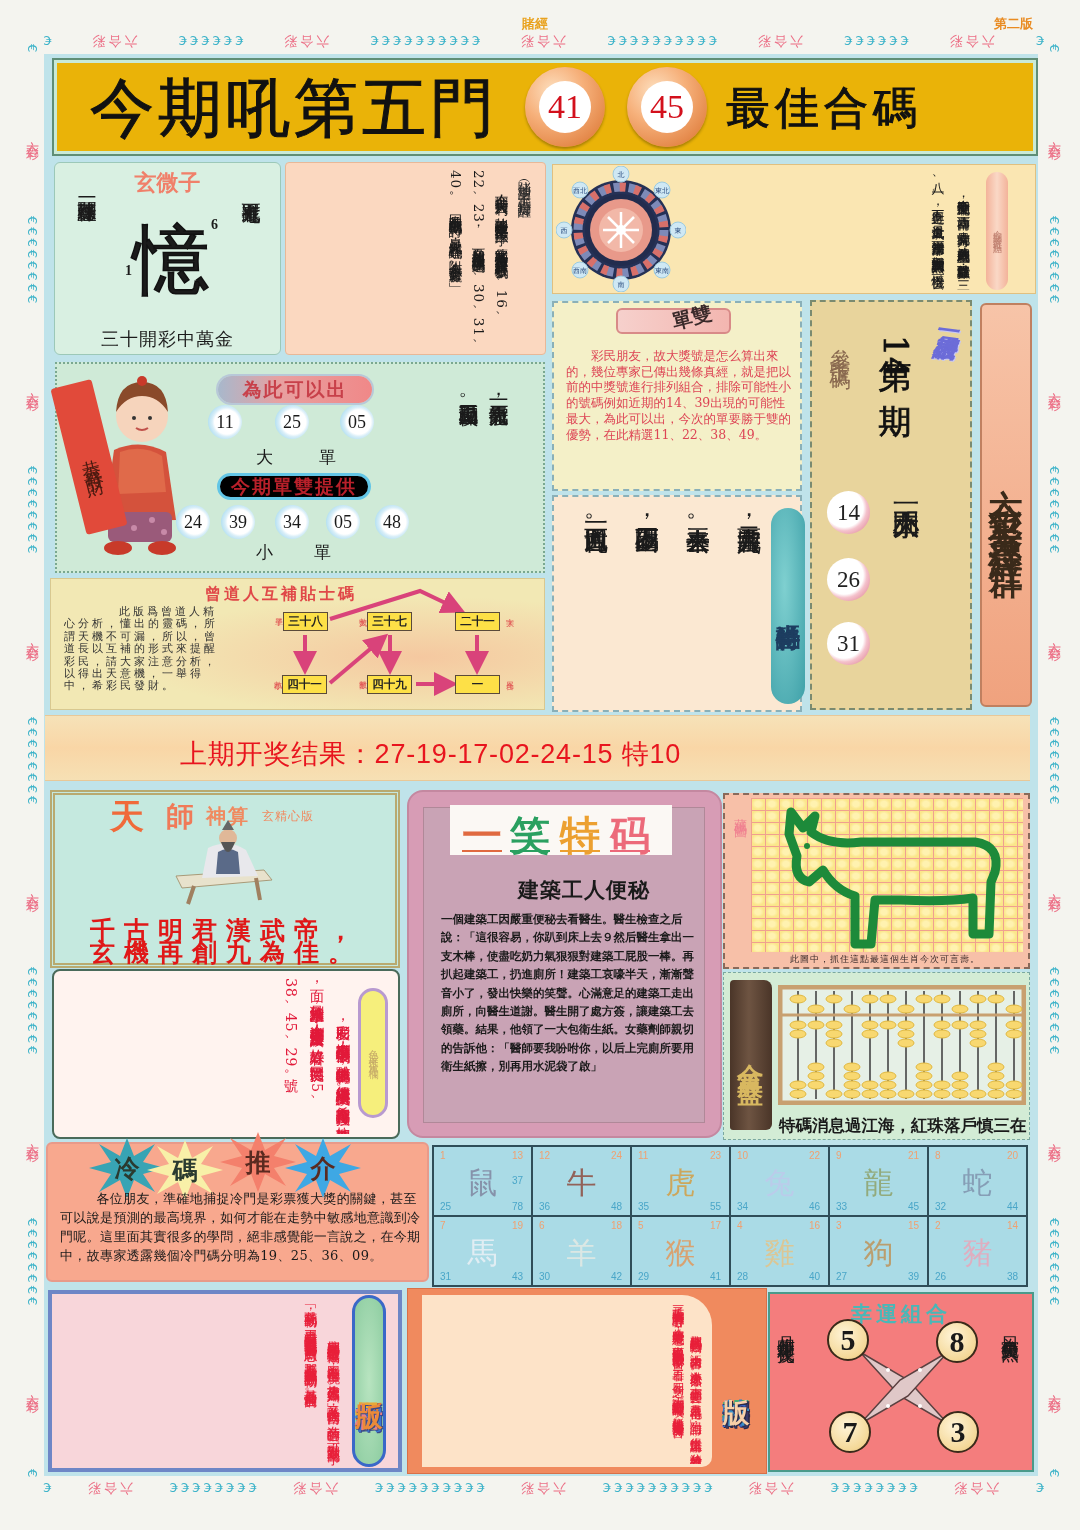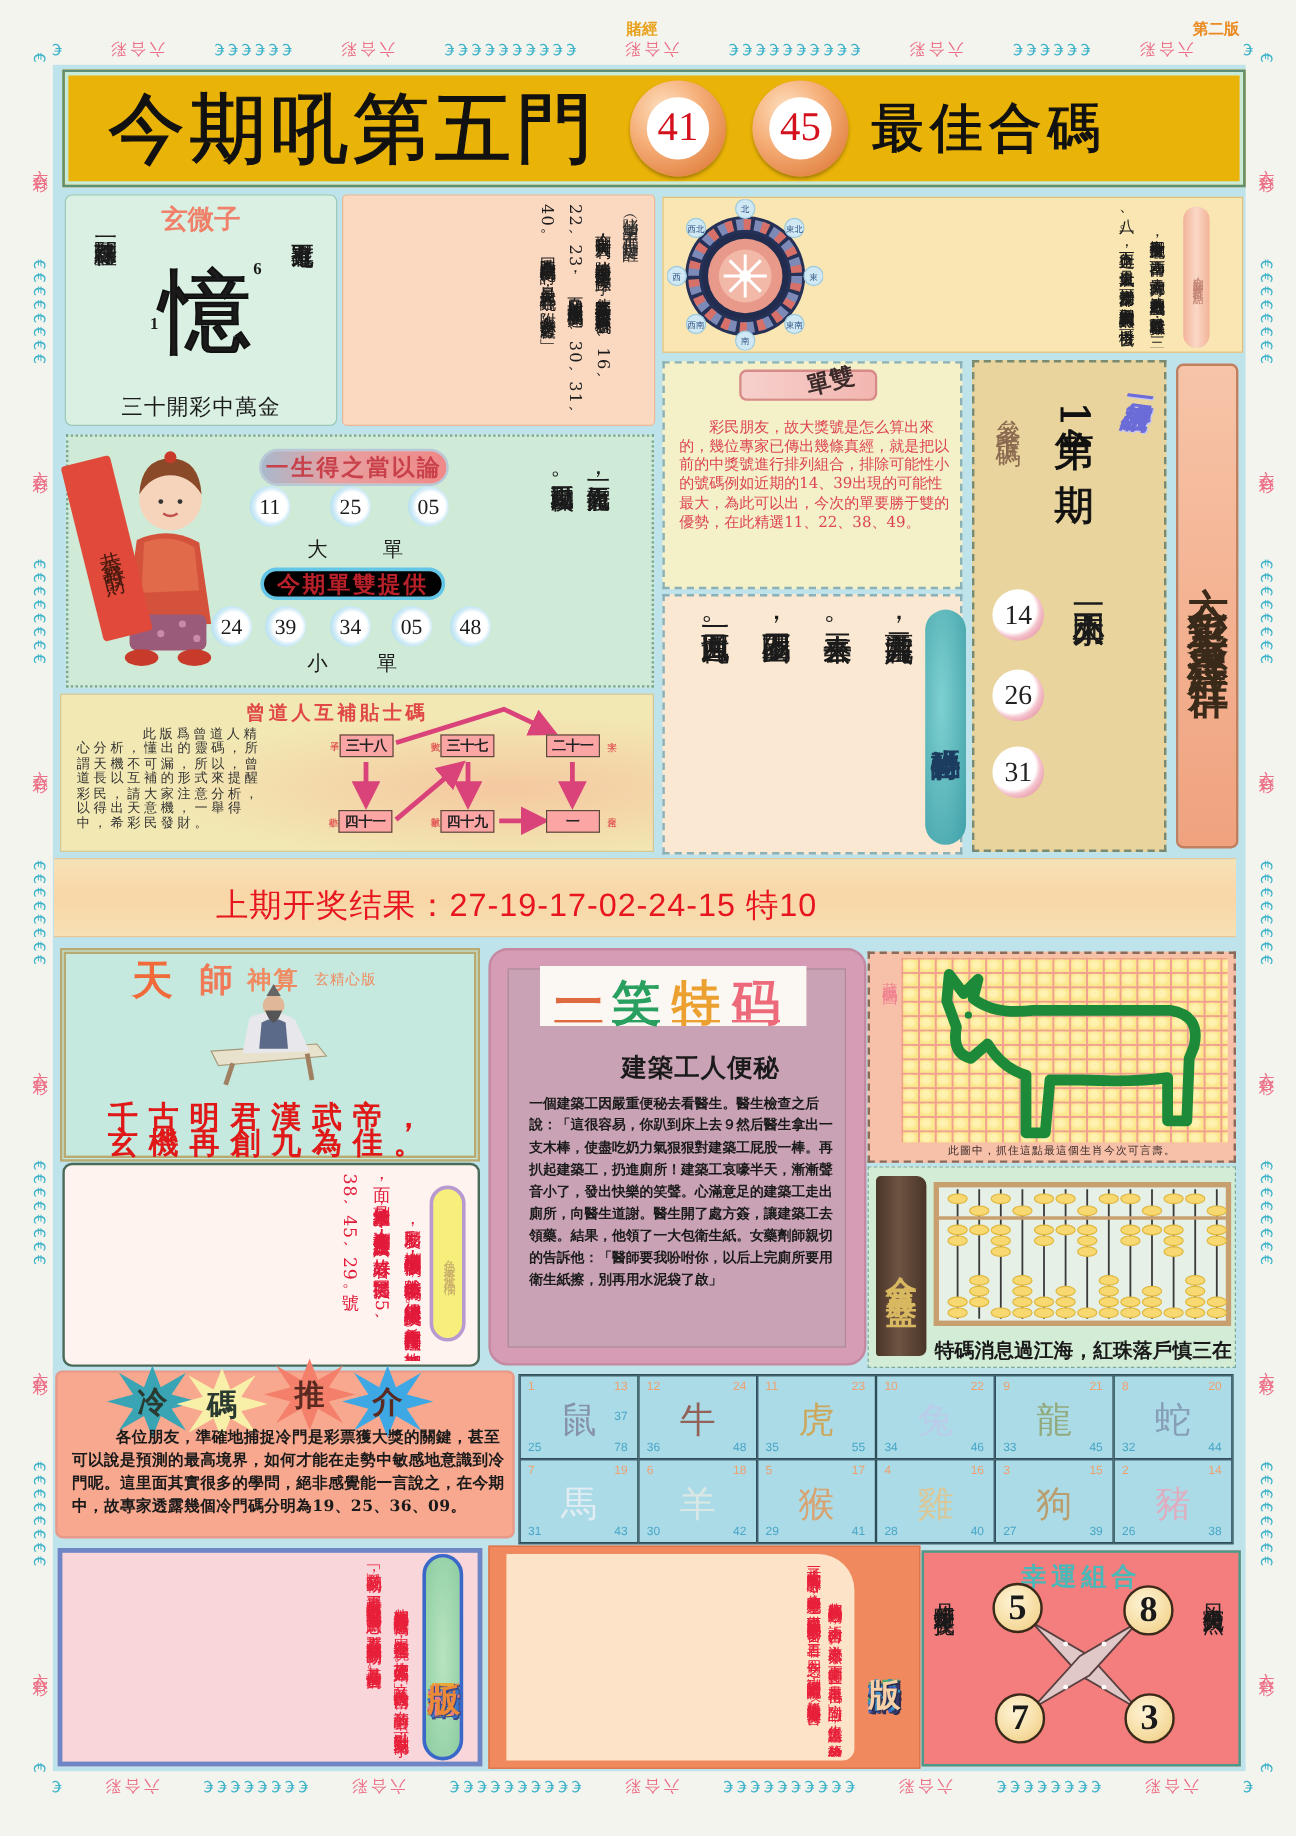--- a/index.html
+++ b/index.html
@@ -63,21 +63,21 @@
 .pd-ref{left:826px;top:332px;font-size:21px;letter-spacing:7px;color:#8a6a50}
 .pd-no{left:872px;top:334px;font-size:33px;letter-spacing:1px;color:#111;-webkit-text-stroke:.8px #111}
 .pd-slogan{left:934px;top:318px;font:italic bold 23px "DejaVu Sans",sans-serif;color:#6c6cd8;transform:rotate(7deg);text-shadow:1px 1px 0 #c8c8f4}
 .pball{width:43px;height:43px;border-radius:50%;background:radial-gradient(circle at 40% 40%,#fff 0 52%,#f4c2cc 62%,#d86a80 100%);font:23px "Liberation Serif",serif;color:#222}
 .pd-verse{left:891px;top:490px;font-size:27px;line-height:30px}
 .banner{left:980px;top:303px;width:52px;height:404px;background:linear-gradient(180deg,#f7c4a8,#f0a27e);border:2px solid #c08060;border-radius:6px;writing-mode:vertical-rl;display:flex;align-items:center;justify-content:center;font:bold 34px "DejaVu Sans",sans-serif;letter-spacing:11px;color:#3a2a1a}
 
 .zd{left:50px;top:578px;width:495px;height:132px;background:radial-gradient(ellipse at 75% 60%,#f5c8a0,#f2e8b4 55%);border:1px solid #d8c890}
 .zd-title{left:205px;top:584px;font:bold 16px "DejaVu Serif",serif;letter-spacing:3px;color:#e04848}
 .zd-body{left:64px;top:606px;width:165px;font-size:11px;line-height:12.4px;letter-spacing:3px;color:#333;text-indent:5em}
-.zbox{width:45px;height:19px;background:#fca5a5;border:1.5px solid #5a4a3a;font:bold 11.5px "DejaVu Serif",serif;color:#222}
+.zbox{width:45px;height:19px;background:#fde047;border:1.5px solid #5a4a3a;font:bold 11.5px "DejaVu Serif",serif;color:#222}
 .ztag{font-size:8px;color:#e05050;writing-mode:vertical-rl}
 
 .res{left:45px;top:715px;width:985px;height:66px;background:linear-gradient(180deg,#f6e2b8,#f9d6a6 50%,#f6e0b4);border-top:1px solid #e8c898;border-bottom:1px solid #e8c898}
 .res-text{left:180px;top:736px;font:27px "Liberation Sans",sans-serif;color:#e8141e;letter-spacing:.8px;white-space:nowrap}
 
 .ts{left:50px;top:790px;width:350px;height:178px;background:#c5e9df;border:5px double #b8aa70}
 .ts-t1{left:110px;top:794px;font:bold 34px "DejaVu Serif",serif;color:#f06a3a}
 .ts-t2{left:166px;top:798px;font:bold 28px "DejaVu Serif",serif;color:#f07a58}
 .ts-t3{left:206px;top:803px;font:bold 20px "DejaVu Serif",serif;color:#f08a60;letter-spacing:2px}
 .ts-t4{left:262px;top:808px;font:12px "DejaVu Serif",serif;color:#f08a60;letter-spacing:1px}
@@ -99,21 +99,21 @@
 .cw-label{left:358px;top:988px;width:30px;height:130px;border-radius:15px;background:#f6ef7c;border:3px solid #b89ad0;writing-mode:vertical-rl;display:flex;align-items:center;justify-content:center;font-size:10px;color:#c4a868;letter-spacing:4px}
 .cw-text{left:70px;top:978px;width:286px;height:156px;font-size:14.5px;line-height:26px;letter-spacing:.6px;color:#e21a3a;text-indent:2.5em;overflow:hidden}
 
 .ab{left:723px;top:972px;width:307px;height:168px;background:#d3ecd5;border:1px dashed #7aa8a0}
 .ab-plank{left:730px;top:980px;width:42px;height:150px;background:linear-gradient(90deg,#4a3528,#6e5442 45%,#4a3528);border-radius:4px 8px 6px 3px;writing-mode:vertical-rl;display:flex;align-items:center;justify-content:center;font:bold 26px "DejaVu Serif",serif;color:#d8b860;letter-spacing:8px}
 .ab-cap{left:779px;top:1115px;font:bold 16.5px "DejaVu Serif",serif;color:#1a1a1a;white-space:nowrap}
 
 .cd{left:46px;top:1142px;width:383px;height:140px;background:#f8a88e;border:2px solid #e89a8a;border-radius:6px}
 .star{width:76px;height:60px}
 .star-t{font:bold 25px "DejaVu Serif",serif;color:#2a3a30}
-.cd-body{left:60px;top:1189px;width:364px;font-size:13px;line-height:19px;letter-spacing:.35px;color:#1a1a1a;text-indent:2.8em;font-weight:bold}
+.cd-body{left:60px;top:1189px;width:364px;font-size:13px;line-height:19px;letter-spacing:.35px;color:#1a1a1a;text-indent:2.8em;font-weight:normal}
 
 .zg{left:432px;top:1145px;width:596px;height:142px;display:grid;grid-template-columns:repeat(6,1fr);grid-template-rows:1fr 1fr;border:1.5px solid #2f4d58;background:#aadbe6}
 .zc{position:relative;border:1px solid #2f4d58}
 .zc-g{position:absolute;left:0;right:0;top:16px;text-align:center;font-size:30px;opacity:.75}
 .zn{position:absolute;font:10px "Liberation Sans",sans-serif}
 .zn0{left:6px;top:3px;color:#f0a070}.zn1{right:8px;top:3px;color:#f0a070}
 .zn2{left:6px;bottom:3px;color:#4aa6c8}.zn3{right:8px;bottom:3px;color:#4aa6c8}
 .zn4{right:8px;top:28px;color:#4aa6c8}
 
 .xj{left:48px;top:1290px;width:354px;height:182px;background:#f8d6da;border:4px solid #6e86c6}
@@ -275,21 +275,21 @@
   <ellipse cx="56" cy="176" rx="14" ry="7" fill="#c83a2a"></ellipse>
   <ellipse cx="100" cy="176" rx="14" ry="7" fill="#c83a2a"></ellipse>
   <circle cx="80" cy="44" r="26" fill="#f6d4bc"></circle>
   <path d="M54 40 Q56 10 80 10 Q104 10 106 40 Q96 24 80 24 Q64 24 54 40 Z" fill="#8a4a2a"></path>
   <circle cx="80" cy="9" r="5" fill="#c83a2a"></circle>
   <circle cx="72" cy="46" r="2" fill="#333"></circle>
     <circle cx="88" cy="46" r="2" fill="#333"></circle>
   <path d="M74 56 Q80 60 86 56" stroke="#c0504a" stroke-width="2" fill="none"></path>
 </svg>
 <div class="a scroll">恭喜發財</div>
-<div class="a pill pill1">一生得之當以論</div>
+<div class="a pill pill1">為此可以出</div>
 <div class="a sball ctr" style="left:208px;top:405px">11</div>
 <div class="a sball ctr" style="left:275px;top:405px">25</div>
 <div class="a sball ctr" style="left:340px;top:405px">05</div>
 <div class="a tag" style="left:256px;top:446px">大</div>
 <div class="a tag" style="left:319px;top:446px">單</div>
 <div class="a pill pill2">今期單雙提供</div>
 <div class="a sball ctr" style="left:176px;top:505px">24</div>
 <div class="a sball ctr" style="left:221px;top:505px">39</div>
 <div class="a sball ctr" style="left:275px;top:505px">34</div>
 <div class="a sball ctr" style="left:326px;top:505px">05</div>

